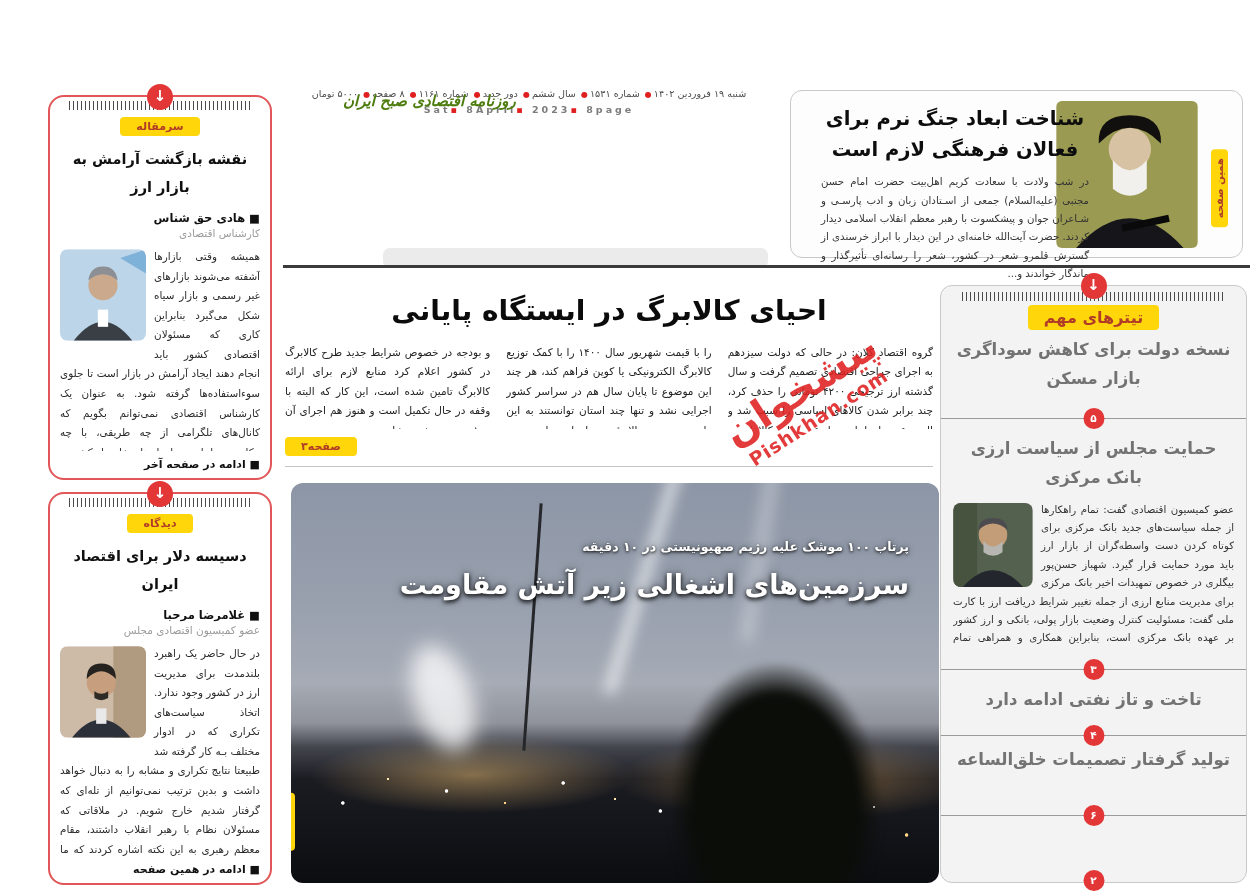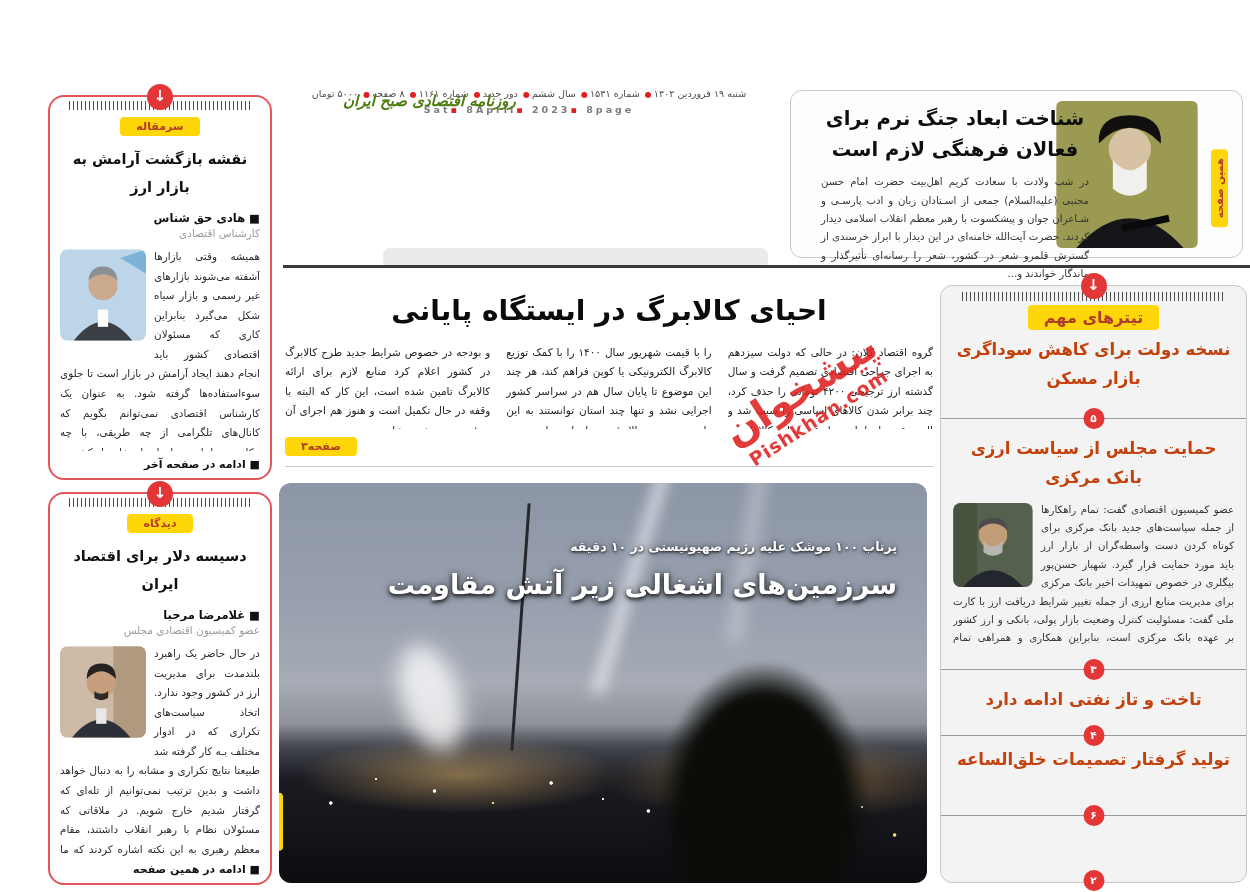--- a/index.html
+++ b/index.html
@@ -71,21 +71,21 @@
   .col { flex:1; font-size:10.5px; line-height:1.85; text-align:justify; color:#222;
     height:86px; overflow:hidden; }
   .pagetag-row { text-align:left; margin-top:6px; }
   .thin-hr { border-top:1px solid #c6c6c6; margin-top:10px; }
   .watermark { position:absolute; right:40px; top:78px; transform:rotate(-33deg);
     color:#e02020; opacity:.88; text-align:center; z-index:5; pointer-events:none; }
   .wm-fa { font-size:40px; font-weight:bold; }
   .wm-en { font-size:19px; font-weight:bold; letter-spacing:1px; direction:ltr; }
 
   
-  .photostory { position:absolute; left:279px; top:483px; width:648px; height:400px;
+  .photostory { position:absolute; left:291px; top:483px; width:648px; height:400px;
     border-radius:12px; overflow:hidden;
     background:
       radial-gradient(circle 3px at 8% 80%, #fff 0 45%, transparent 70%),
       radial-gradient(circle 2px at 15% 74%, #ffe9b0 0 45%, transparent 70%),
       radial-gradient(circle 3px at 24% 77%, #fff 0 45%, transparent 70%),
       radial-gradient(circle 2px at 33% 80%, #ffd684 0 45%, transparent 70%),
       radial-gradient(circle 3px at 42% 75%, #fff 0 45%, transparent 70%),
       radial-gradient(circle 2px at 50% 79%, #ffe9b0 0 45%, transparent 70%),
       radial-gradient(circle 3px at 57% 82%, #fff 0 45%, transparent 70%),
       radial-gradient(circle 2px at 66% 76%, #ffd684 0 45%, transparent 70%),
@@ -112,21 +112,21 @@
   .ph-headline { position:absolute; top:86px; right:30px; color:#fff; font-weight:bold;
     font-size:27px; text-shadow:0 2px 4px rgba(0,0,0,.9), 0 0 8px rgba(0,0,0,.5); z-index:2; }
   .ph-tab { position:absolute; left:-13px; bottom:32px; z-index:3; }
 
   
   .sidebar { position:absolute; left:940px; top:285px; width:307px; height:598px;
     background:#f3f3f3; border:1.5px solid #c9c9c9; border-radius:12px; }
   .sb-sec { position:relative; border-bottom:1.5px solid #9a9a9a; padding:2px 12px 12px 12px; }
   .sb-sec.last { border-bottom:none; }
   .sb-tagwrap { text-align:center; margin-top:4px; }
-  .sb-title { text-align:center; font-weight:bold; font-size:16.5px; color:#c2410c; line-height:1.75; }
+  .sb-title { text-align:center; font-weight:bold; font-size:16.5px; color:#737373; line-height:1.75; }
   .sb-title.single { padding:14px 0 4px 0; }
   .sb-body { margin-top:8px; font-size:10.2px; line-height:1.8; text-align:justify;
     color:#333; overflow:hidden; height:150px; }
   .sb-body .avatar { float:left; width:80px; height:84px; margin:2px 8px 4px 0;
     border-radius:8px; overflow:hidden; }
 
   .avatar svg { width:100%; height:100%; display:block; }
 </style>
 </head>
 <body>

